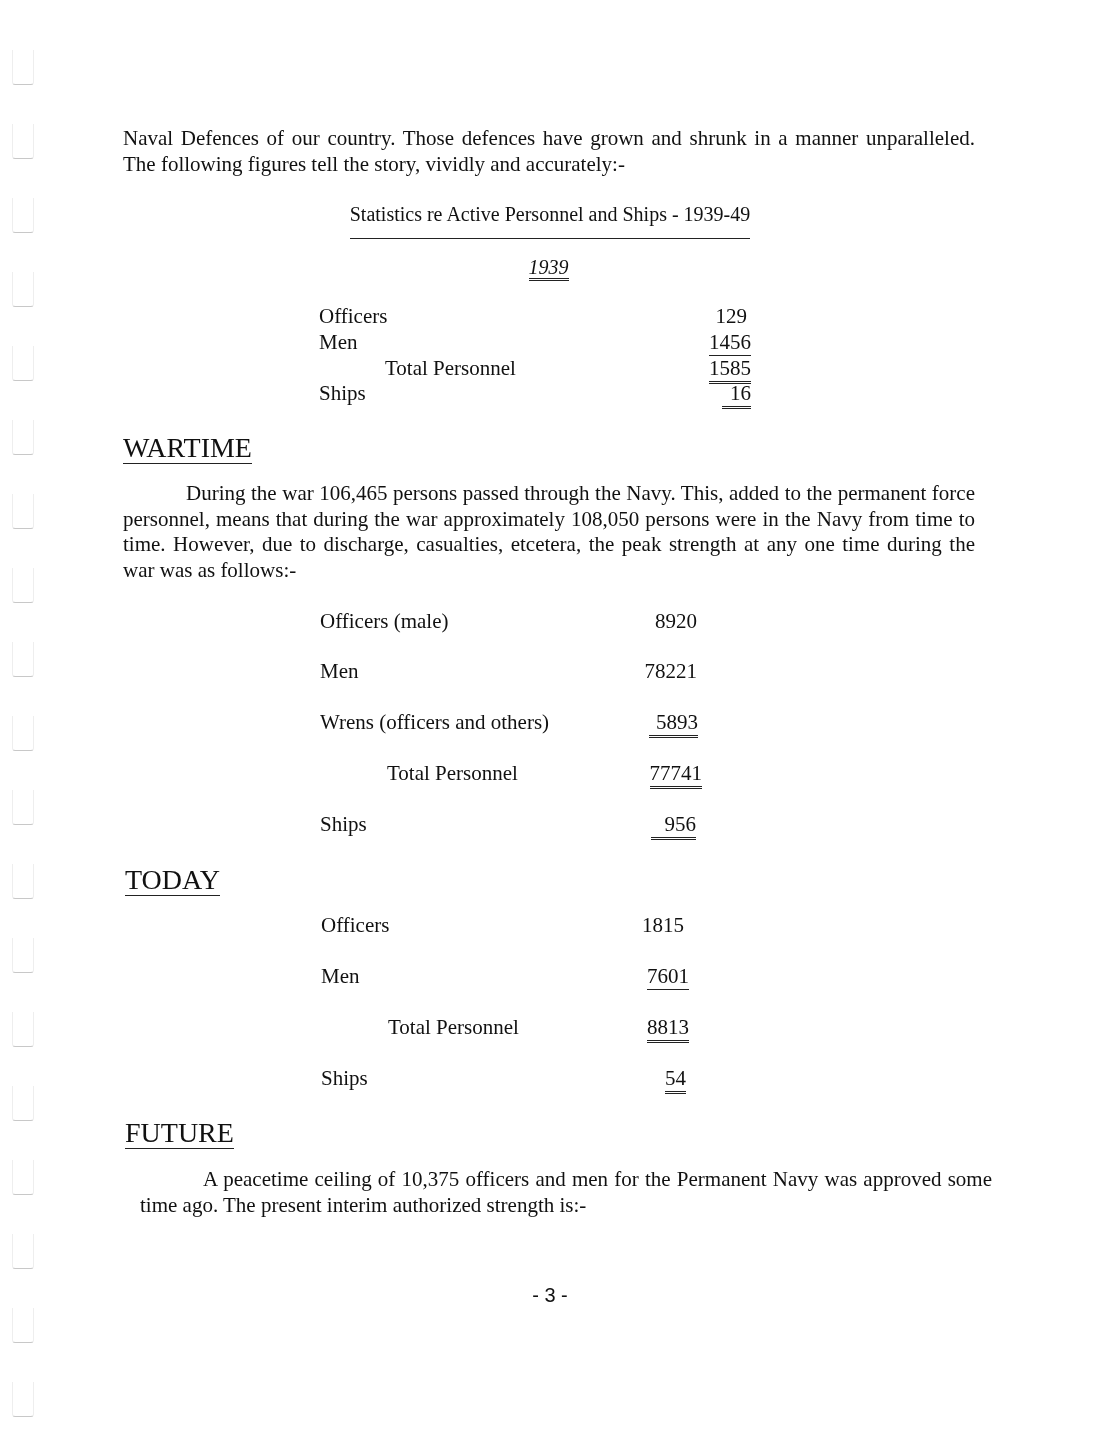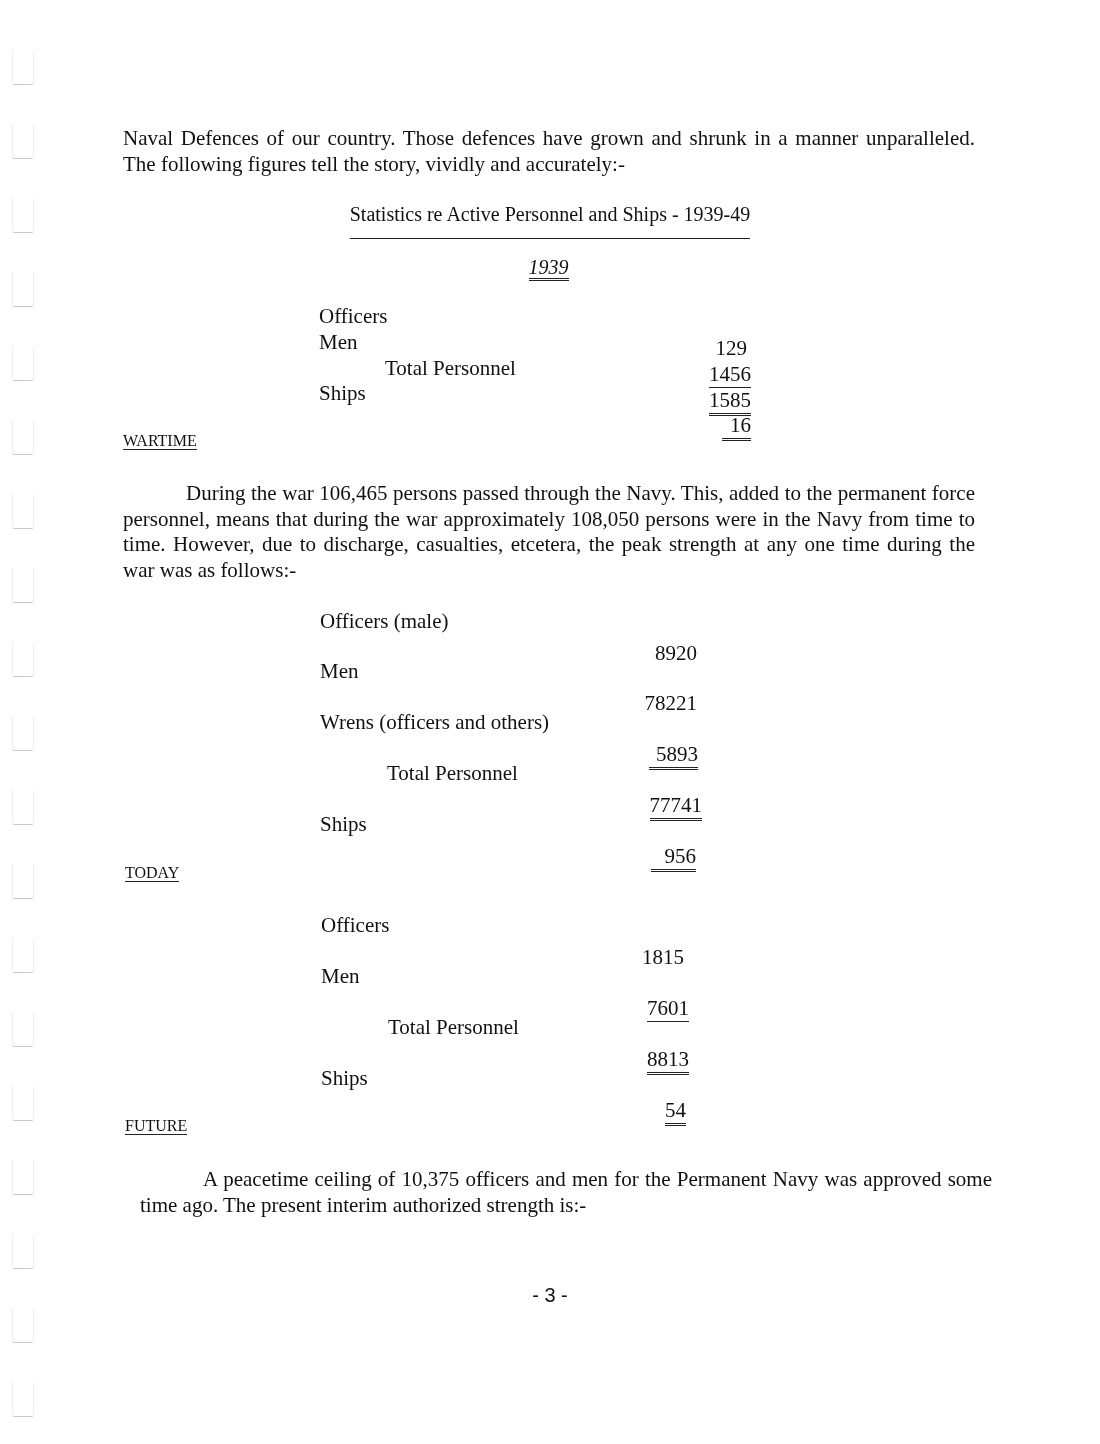--- a/index.html
+++ b/index.html
@@ -10,25 +10,25 @@
     .page { position: absolute; left: 0; top: 0; width: 926px; height: 1444px; }
     .binding { position: absolute; left: 8px; top: 0; width: 22px; height: 1444px; }
     .hole { position: absolute; left: 4px; width: 20px; height: 34px;
       border-left: 1px solid #eee; border-right: 1px solid #eee; border-bottom: 1px solid #c8c8c8; border-radius: 0 0 3px 3px; }
     .para { position: absolute; left: 123px; width: 852px; font-size: 21px; line-height: 25.5px; text-align: justify; text-align-last: left; }
     .para.indent { text-indent: 63px; }
     .stat-title { position: absolute; left: 0; width: 1100px; top: 203px; text-align: center; font-size: 20px; }
     .stat-title span { border-bottom: 1.5px solid #222; padding-bottom: 13px; }
     .year { position: absolute; left: 0; width: 1097px; top: 256px; text-align: center; font-size: 20px; }
     .year span { border-bottom: 3px double #222; padding-bottom: 0; font-style: italic; }
-    .heading { position: absolute; left: 123px; font-size: 16px; }
+    .heading { position: absolute; left: 123px; font-size: 28px; }
     .heading span { border-bottom: 1.5px solid #222; }
     .row { position: absolute; font-size: 21px; }
     .lbl { position: absolute; white-space: nowrap; }
-    .val { position: absolute; text-align: left; white-space: nowrap; margin-top: 32px; }
+    .val { position: absolute; text-align: left; white-space: nowrap; }
     .u1 { border-bottom: 1.5px solid #222; }
     .u2 { border-bottom: 3px double #222; }
     .pagenum { position: absolute; left: 0; width: 1100px; top: 1284px; text-align: center; font-family: "Liberation Sans", sans-serif; font-size: 20px; }
   </style>
 </head>
 <body>
 
 <div class="page">
 
   <div class="binding">

